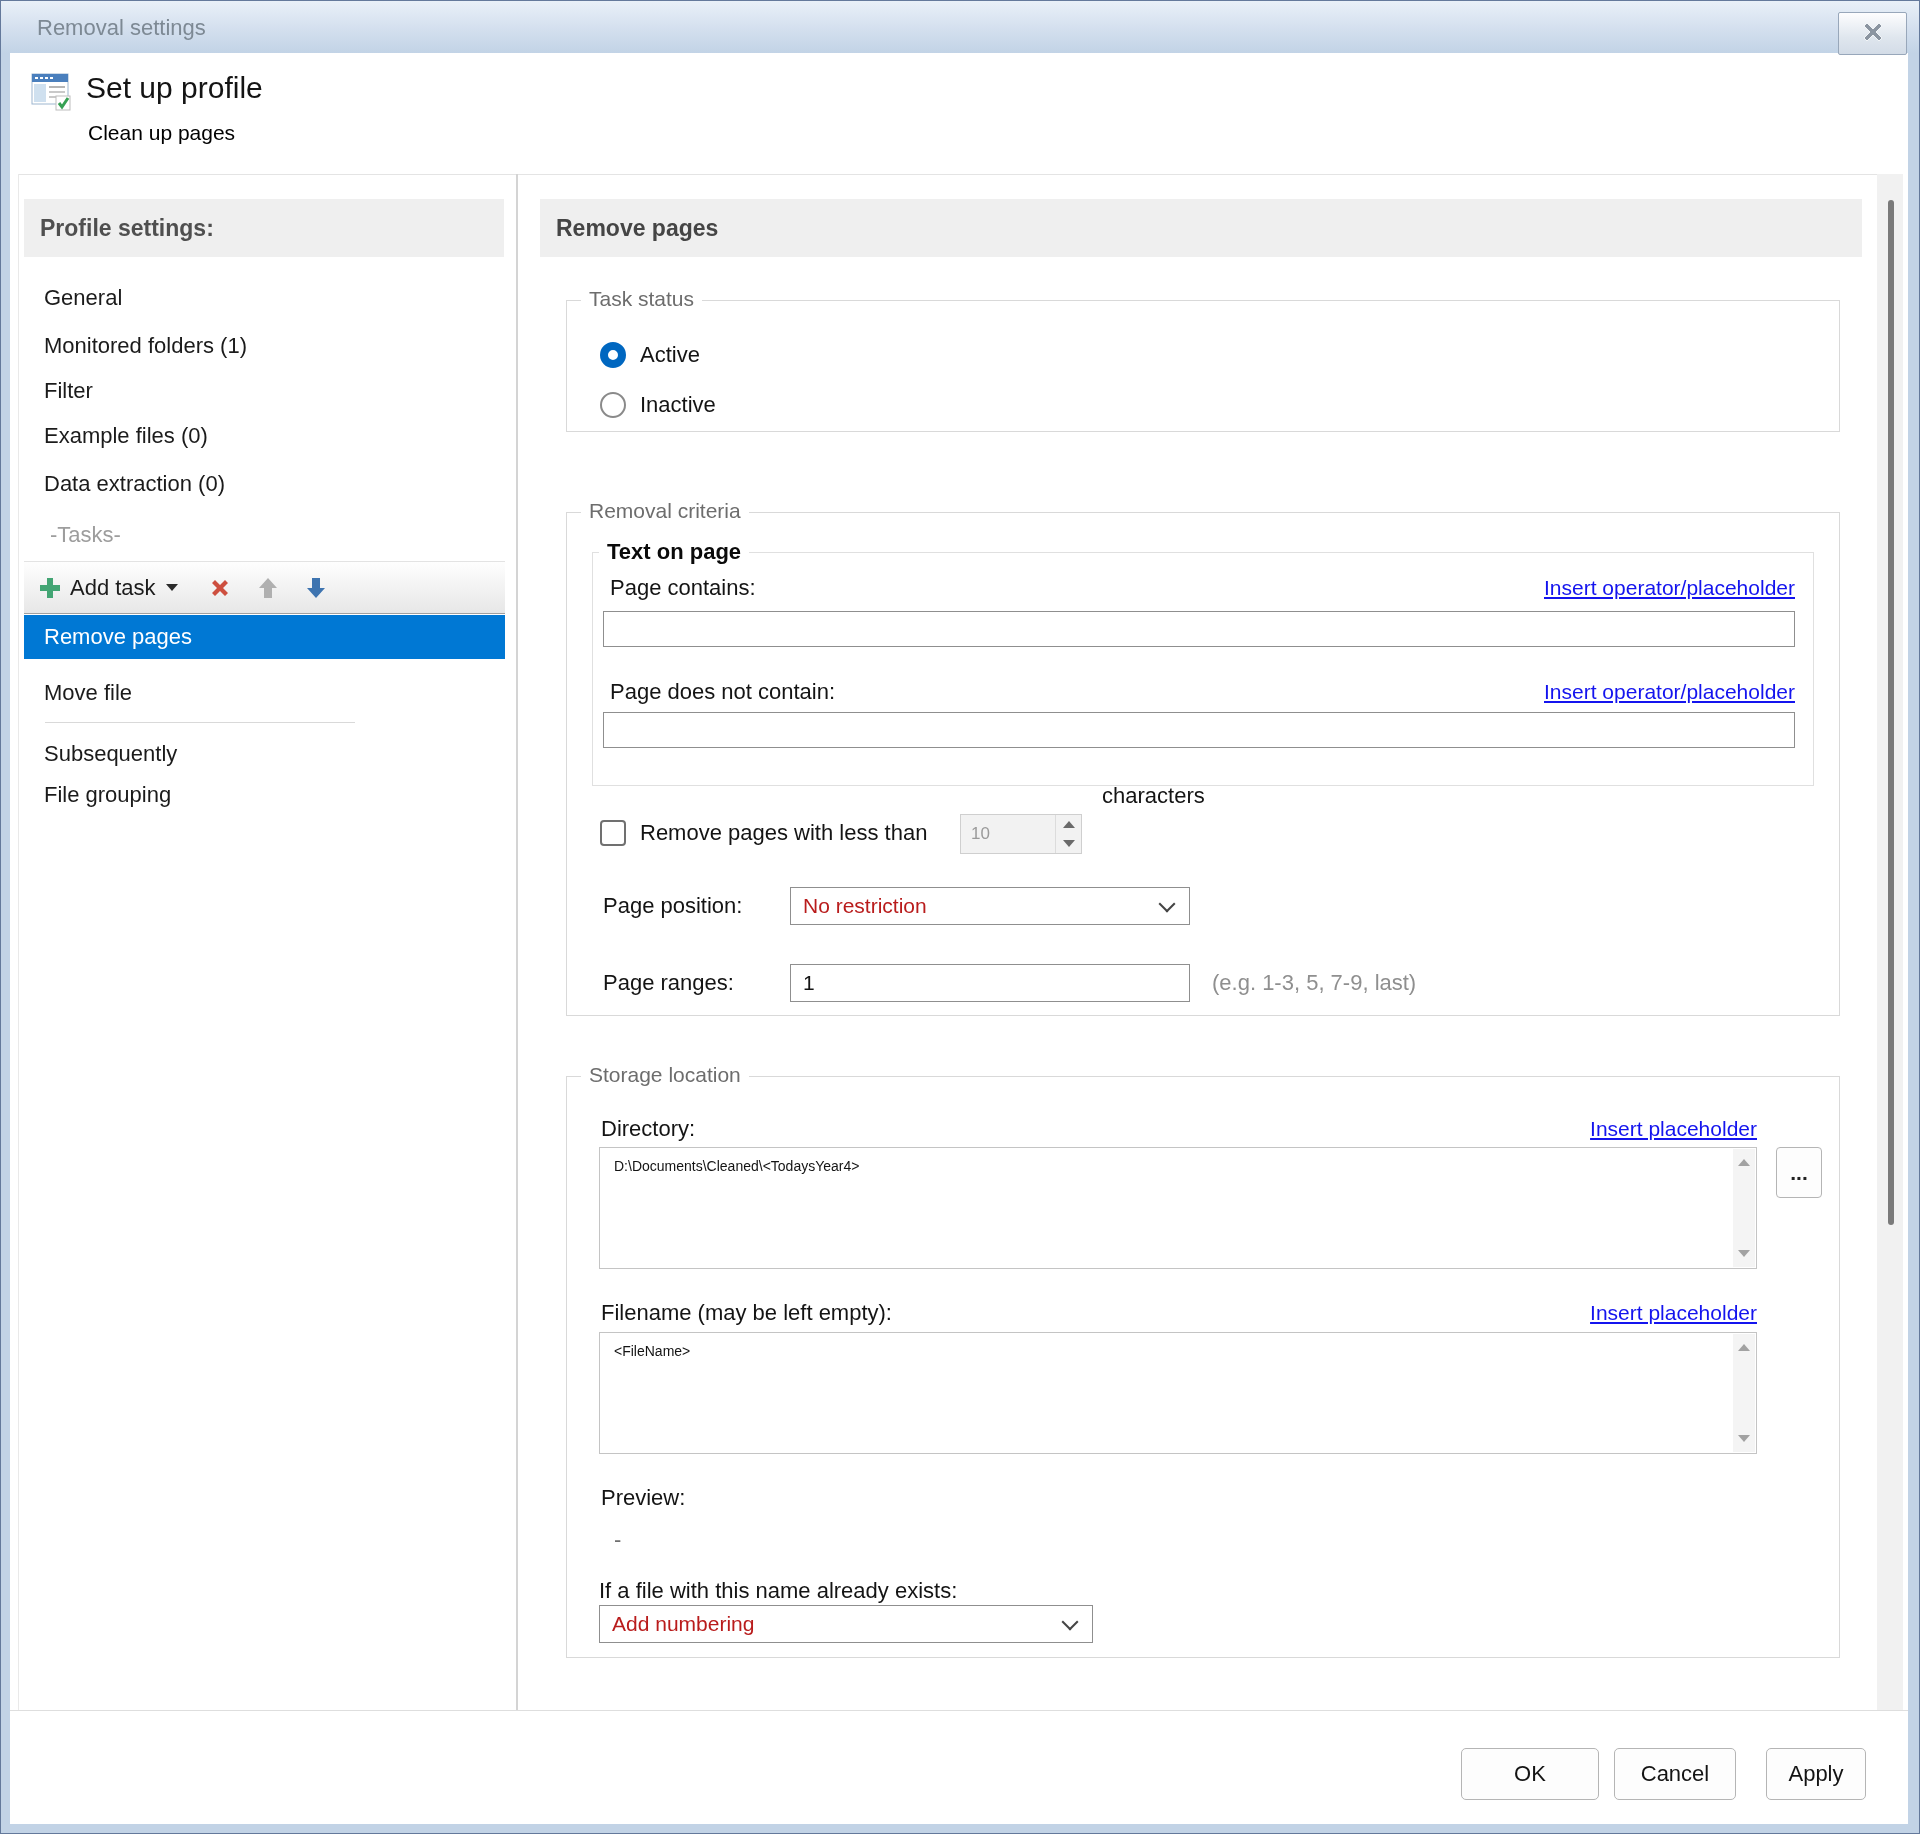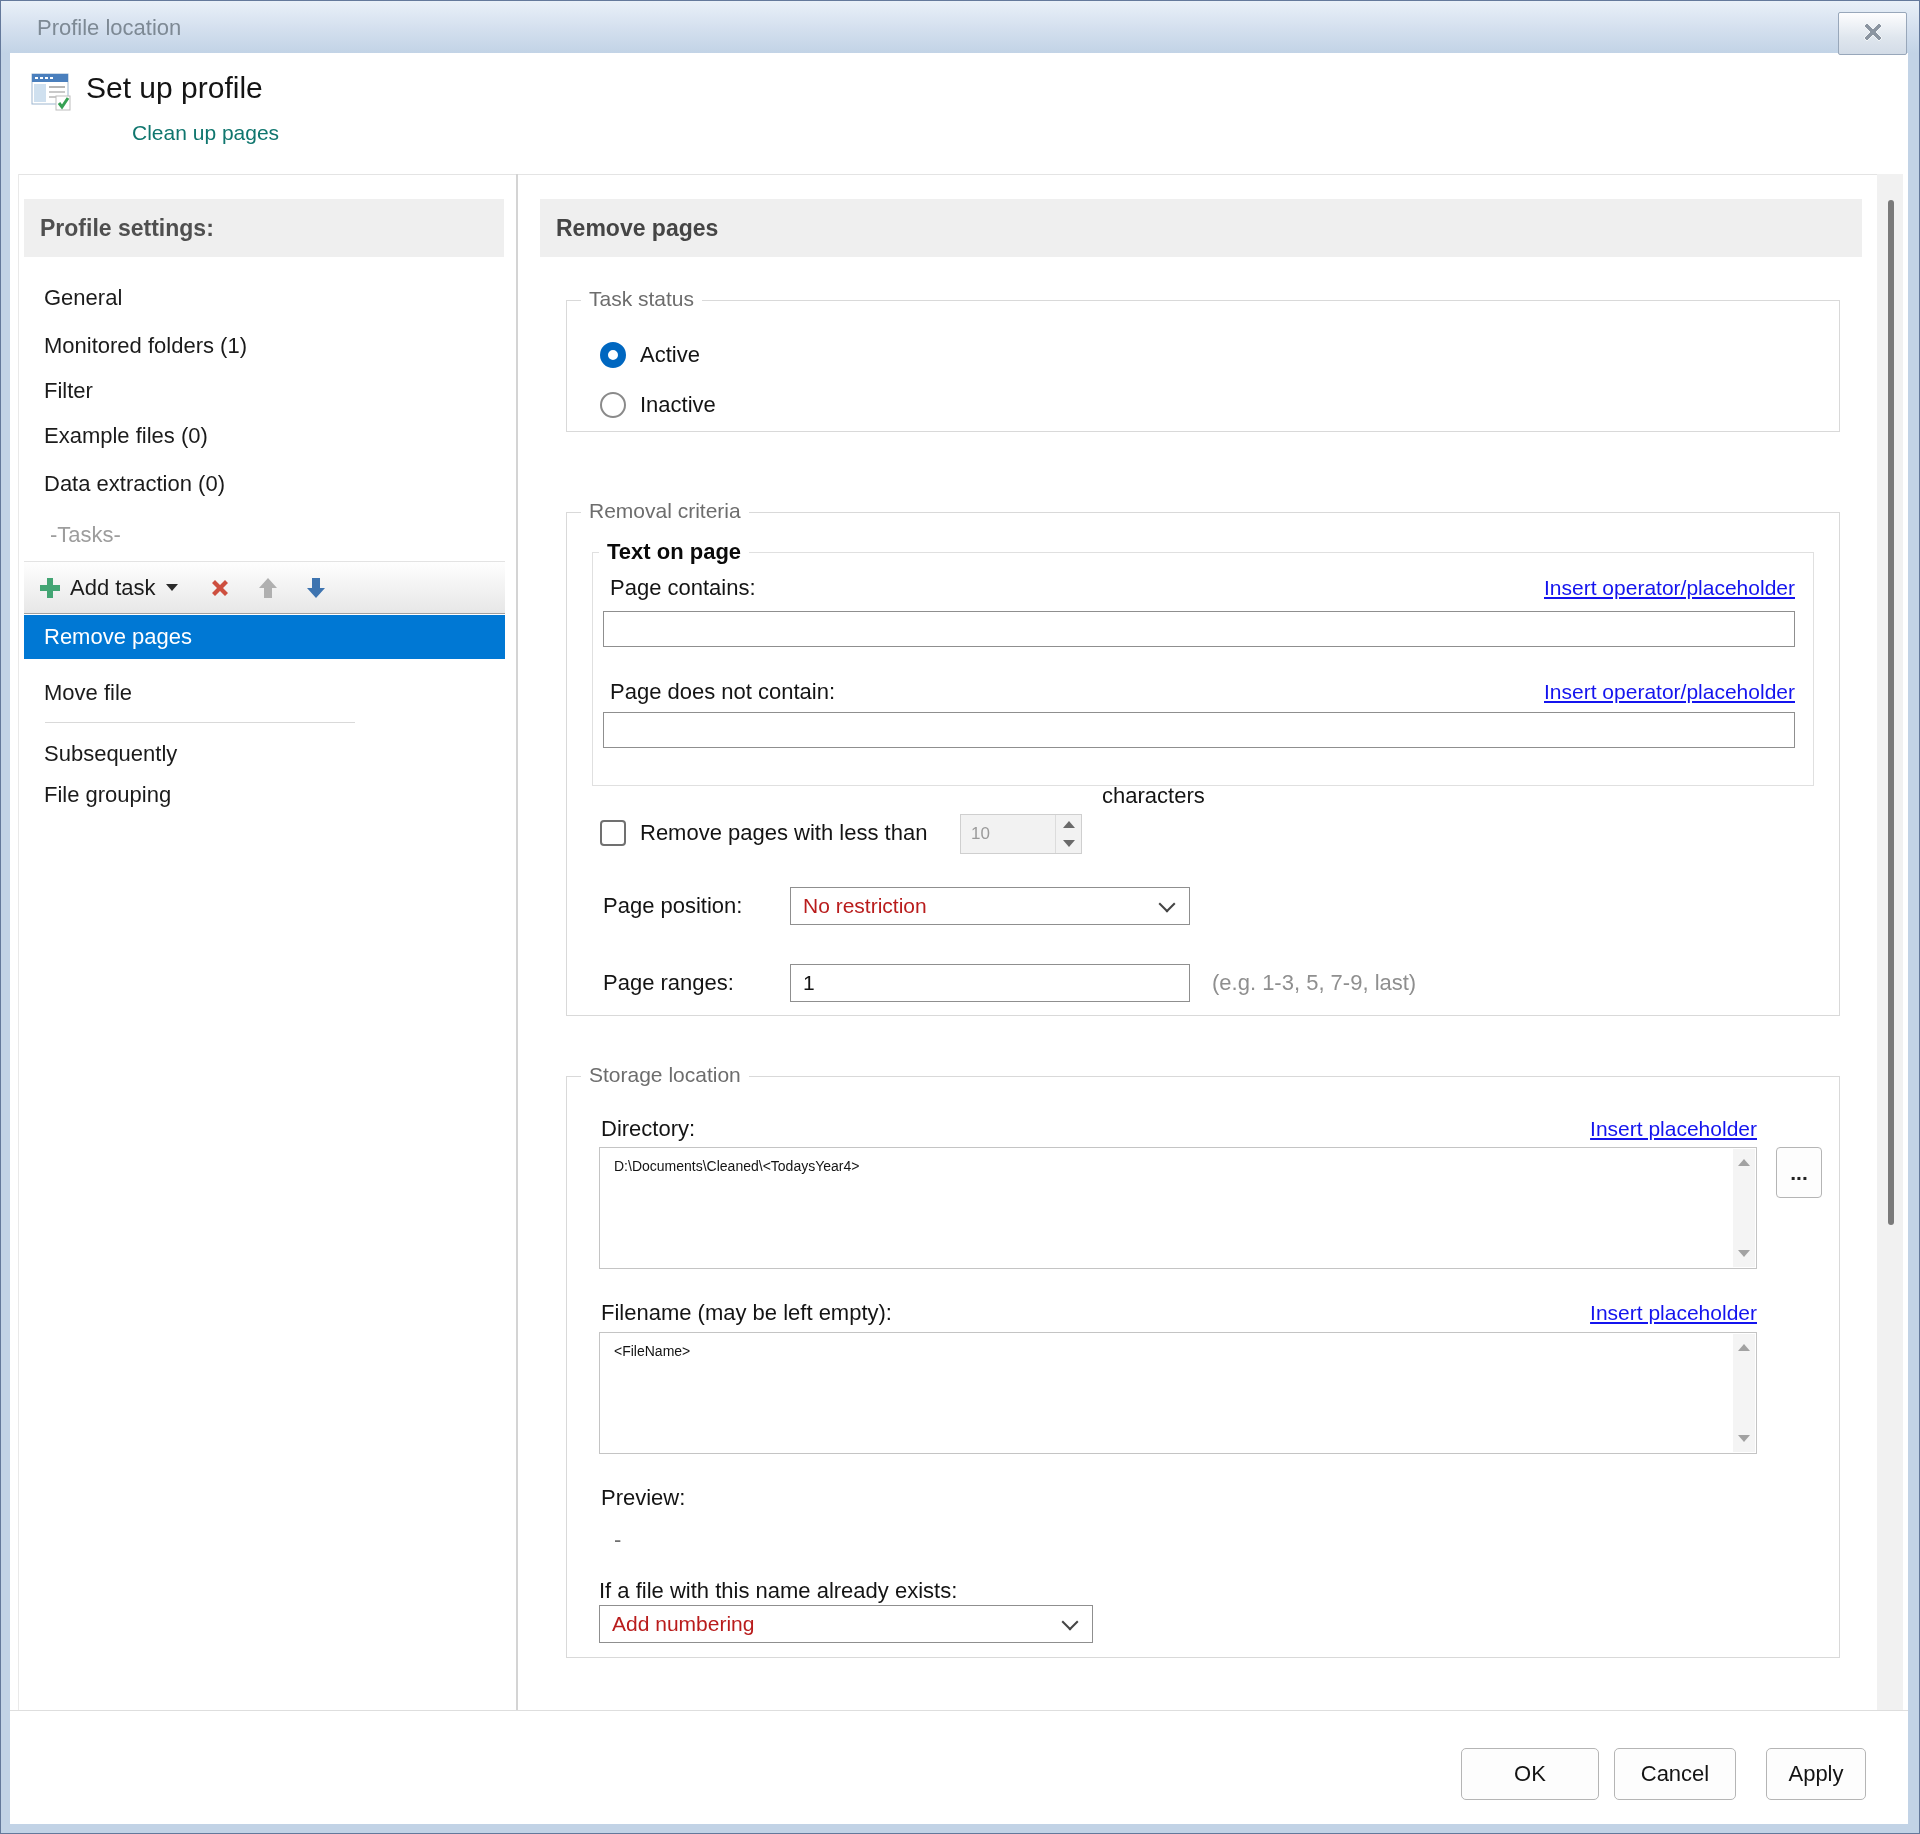--- a/index.html
+++ b/index.html
@@ -21,21 +21,21 @@
   }
   .close-btn{
     position:absolute;left:1838px;top:12px;width:67px;height:41px;
     background:linear-gradient(#fdfdfe,#dfe6ee 60%,#d3dce7);
     border:1px solid #98a7ba;border-radius:2px;
     display:flex;align-items:center;justify-content:center;cursor:default;
   }
   .content-bg{position:absolute;left:10px;top:53px;width:1898px;height:1771px;background:#ffffff;}
 
   .hdr-title{position:absolute;left:86px;top:66px;height:44px;display:flex;align-items:center;font-size:30px;color:#141414;}
-  .hdr-sub{position:absolute;left:88px;top:118px;height:30px;display:flex;align-items:center;font-size:21px;color:#0f766e;margin-left:44px;}
+  .hdr-sub{position:absolute;left:88px;top:118px;height:30px;display:flex;align-items:center;font-size:21px;color:#000000;}
 
   .hairline-top{position:absolute;left:18px;top:174px;width:1884px;height:1px;background:#e4e4e4;}
   .hairline-left{position:absolute;left:18px;top:174px;width:1px;height:1536px;background:#e9e9e9;}
   .vsep{position:absolute;left:516px;top:174px;width:2px;height:1536px;background:#d4d4d4;}
   .footer-line{position:absolute;left:10px;top:1710px;width:1898px;height:1px;background:#dedede;}
 
   .banner{background:#efefef;display:flex;align-items:center;font-size:23px;font-weight:bold;color:#4f4f4f;}
   .left-banner{position:absolute;left:24px;top:199px;width:480px;height:58px;padding-left:16px;box-sizing:border-box;}
   .right-banner{position:absolute;left:540px;top:199px;width:1322px;height:58px;padding-left:16px;box-sizing:border-box;color:#454545;}
 
@@ -126,21 +126,21 @@
     position:absolute;top:1748px;height:52px;box-sizing:border-box;
     border:1px solid #b5b5b5;border-radius:5px;background:#fdfdfd;
     display:flex;align-items:center;justify-content:center;font-size:22px;color:#141414;cursor:default;
   }
 </style>
 </head>
 <body>
 
 <div class="content-bg"></div>
 <div class="titlebar">
-  <div class="title-text">Profile location</div>
+  <div class="title-text">Removal settings</div>
 </div>
 <div class="close-btn">
   <span>
     <svg width="24" height="22" viewBox="0 0 22 22">
         <path d="M2 5 L5 2 L11 8 L17 2 L20 5 L14 11 L20 17 L17 20 L11 14 L5 20 L2 17 L8 11 Z" fill="#8b95a1" stroke="#f2f5f8" stroke-width="1"></path>
       </svg>
   </span>
 </div>
 <div class="frame"></div>
 

